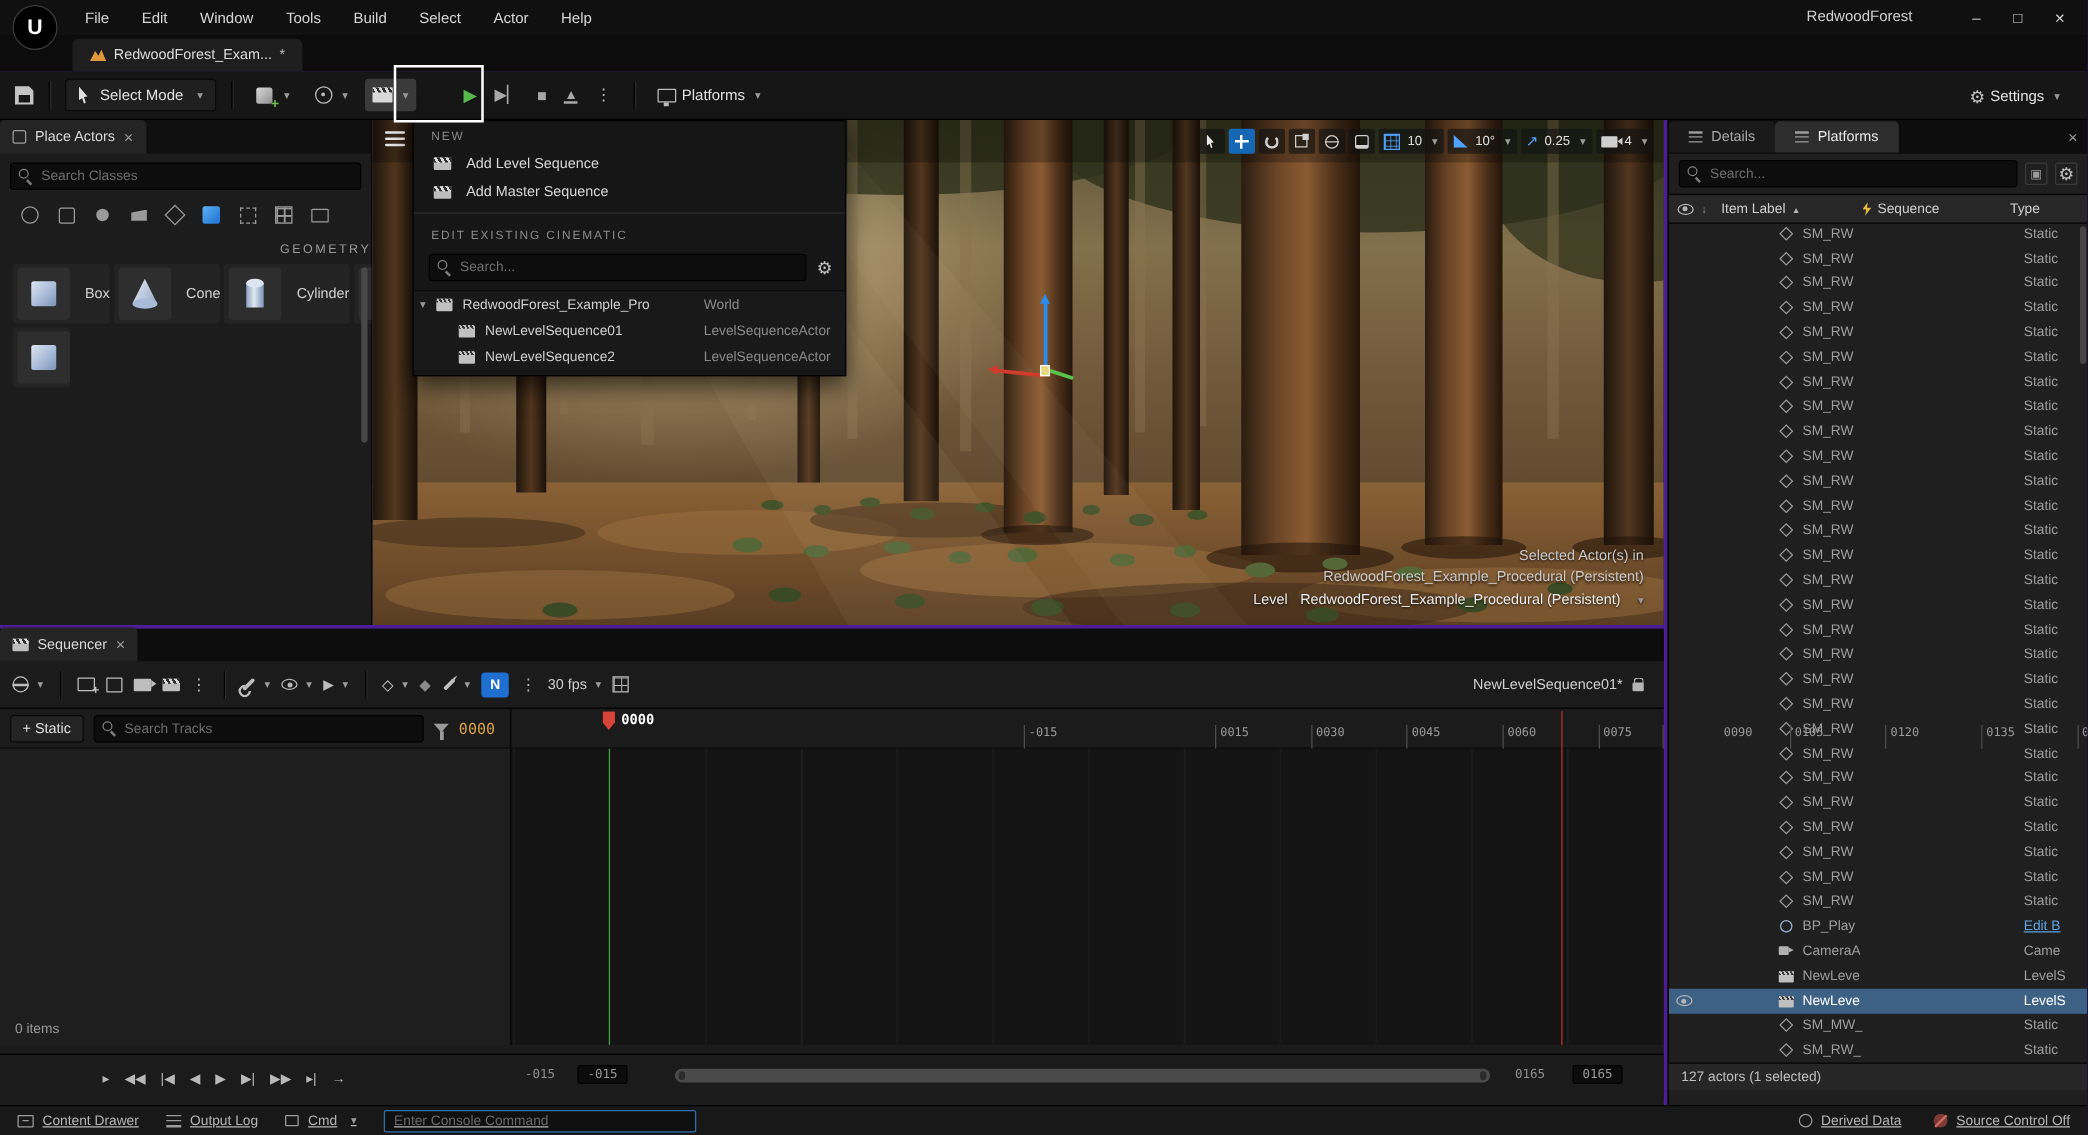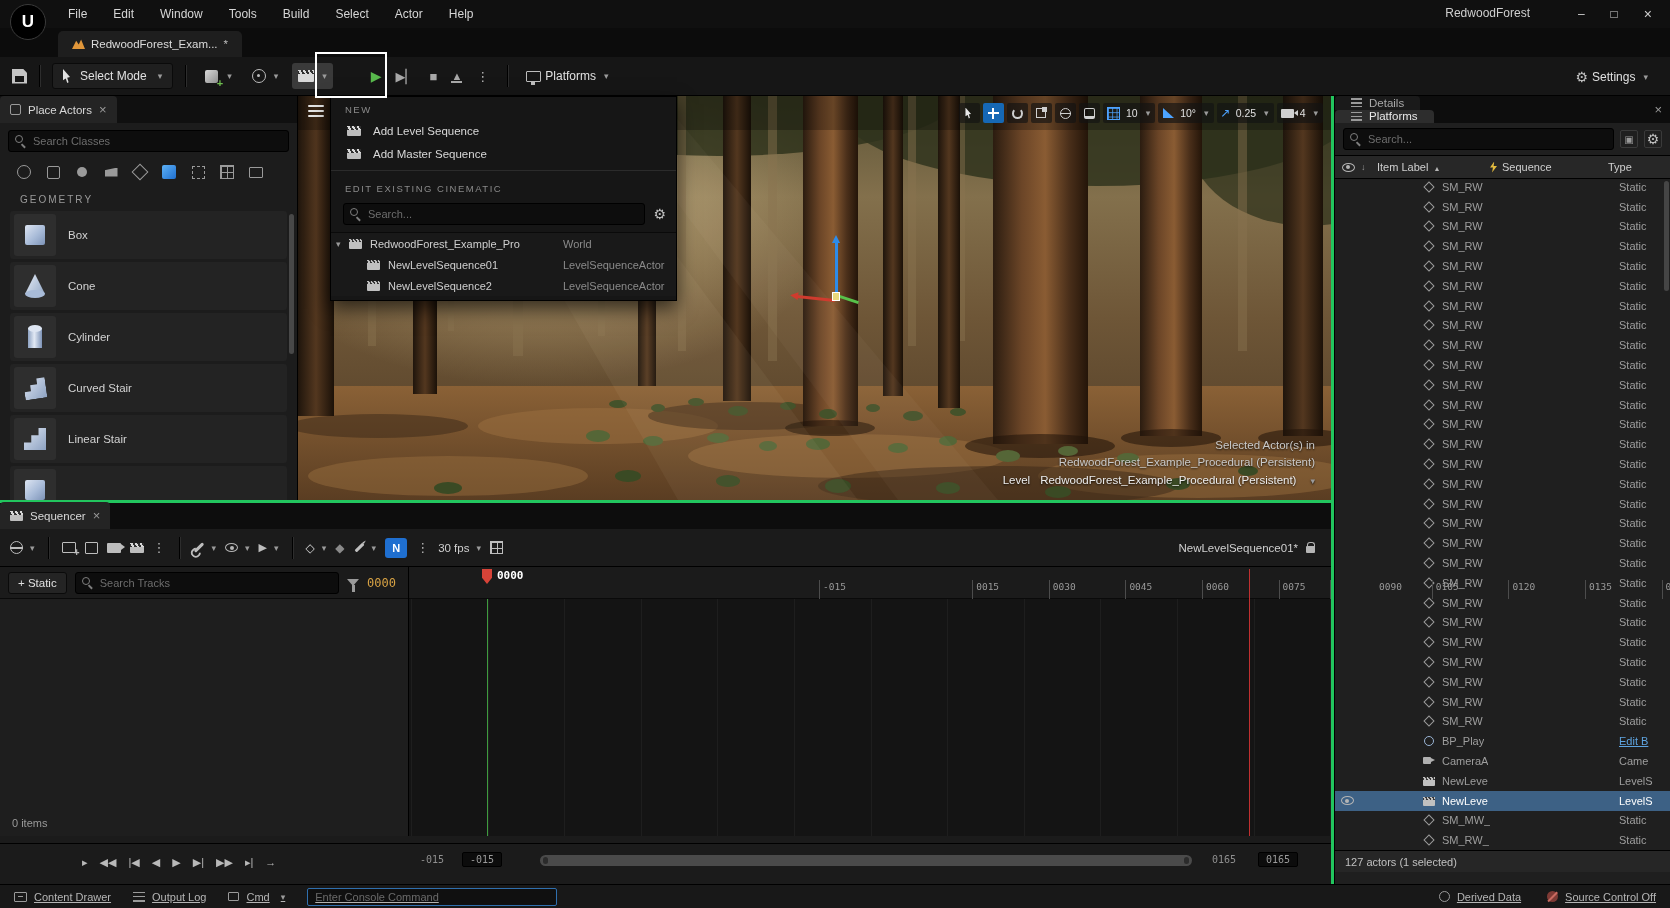--- a/index.html
+++ b/index.html
@@ -1,17 +1,17 @@
 <!DOCTYPE html>
 <html><head>
 <meta charset="utf-8">
 <style>
   html,body{margin:0;padding:0;background:#000;}
   *{box-sizing:border-box;font-family:"Liberation Sans","DejaVu Sans",sans-serif;}
-  #app{position:relative;width:1670px;height:908px;background:#22c55e;overflow:hidden;color:#c8c8c8;font-size:11px;}
+  #app{position:relative;width:1670px;height:908px;background:#4c1d95;overflow:hidden;color:#c8c8c8;font-size:11px;}
   .row{display:flex;align-items:center;}
   .mono{font-family:"DejaVu Sans Mono",monospace;}
 
   
   #menubar{position:absolute;left:0;top:0;width:1670px;height:28px;background:#101010;display:flex;align-items:center;}
   #logo{position:absolute;left:10px;top:4px;width:36px;height:36px;border-radius:50%;background:#000;border:1px solid #3a3a3a;color:#fff;display:flex;align-items:center;justify-content:center;font-weight:bold;font-size:17px;z-index:30;}
   #logo::before{content:"U";}
   .menus{display:flex;gap:26px;padding-left:68px;}
   .menu-item{color:#d6d6d6;font-size:12px;cursor:default;}
   #win-title{position:absolute;right:140px;top:6px;color:#cfcfcf;font-size:12px;}
@@ -75,22 +75,22 @@
   .cat-basic::before{width:11px;height:11px;border:1.5px solid #9a9a9a;border-radius:2px;}
   .cat-lights::before{width:10px;height:10px;background:#9a9a9a;border-radius:50%;}
   .cat-cine::before{width:13px;height:9px;background:#9a9a9a;clip-path:polygon(0 30%,100% 0,100% 100%,0 100%);}
   .cat-fx::before{width:10px;height:10px;border:1.5px solid #9a9a9a;transform:rotate(45deg);}
   .cat-shapes::before{width:14px;height:14px;background:linear-gradient(135deg,#5db1f5,#1f6fd0);border-radius:2px;}
   .cat-volumes::before{width:11px;height:11px;border:1.5px dashed #9a9a9a;}
   .cat-all::before{width:12px;height:12px;background:
       linear-gradient(#9a9a9a 1.5px,transparent 1.5px) 0 0/6px 6px,
       linear-gradient(90deg,#9a9a9a 1.5px,transparent 1.5px) 0 0/6px 6px;border:1.5px solid #9a9a9a;}
   .cat-misc::before{width:12px;height:9px;border:1.5px solid #9a9a9a;border-radius:1px;}
-  #pa-section{color:#9a9a9a;font-size:10px;letter-spacing:2px;text-align:left;padding:6px 0 4px 0;margin-left:20px;}
-  .geo-list{display:flex;flex-direction:column;gap:3px;padding:2px 10px 0 10px;}
+  #pa-section{color:#9a9a9a;font-size:10px;letter-spacing:2px;text-align:right;padding:6px 0 4px 0;}
+  .geo-list{display:flex;flex-direction:row;gap:3px;padding:2px 10px 0 10px;}
   .geo-item{height:48px;background:#232323;border-radius:3px;display:flex;align-items:center;gap:12px;padding-left:4px;flex:none;}
   .geo-plate{width:42px;height:42px;background:#2e2e2e;border-radius:3px;display:flex;align-items:center;justify-content:center;}
   .geo-icon{width:34px;height:34px;position:relative;flex:none;}
   .geo-icon::before{content:"";position:absolute;}
   .geo-icon.box::before{inset:7px;background:linear-gradient(135deg,#dde5f2,#a8bbd8 55%,#7d93b7);border-radius:2px;}
   .geo-icon.cone::before{left:7px;right:7px;top:5px;bottom:9px;background:linear-gradient(120deg,#e8eef7,#93a8c6);clip-path:polygon(50% 0,100% 100%,0 100%);}
   .geo-icon.cone::after{content:"";position:absolute;left:7px;right:7px;bottom:5px;height:8px;background:#a8bbd8;border-radius:50%;}
   .geo-icon.cylinder::before{left:10px;right:10px;top:8px;bottom:6px;background:linear-gradient(90deg,#8da2c2,#e2e9f4 45%,#7d93b7);}
   .geo-icon.cylinder::after{content:"";position:absolute;left:10px;right:10px;top:5px;height:7px;background:#dde5f2;border-radius:50%;}
   .geo-icon.curved-stair{transform:rotate(-8deg);}
@@ -149,21 +149,21 @@
   .ct-row{position:relative;height:21px;display:flex;align-items:center;gap:8px;color:#cfcfcf;font-size:11px;padding-left:36px;}
   .ct-row.root{padding-left:18px;}
   .tree-caret{position:absolute;left:5px;color:#9a9a9a;font-size:9px;}
   .tree-caret::before{content:"▾";}
   .ct-type{position:absolute;left:232px;color:#8a8a8a;}
   .ct-icon-seq{width:13px;height:10px;background:#c0c0c0;border-radius:1px;position:relative;flex:none;}
   .ct-icon-seq::before{content:"";position:absolute;left:0;right:0;top:0;height:3.5px;background:repeating-linear-gradient(60deg,#333 0 1.5px,#c0c0c0 1.5px 3px);}
 
   
   #right-panel{position:absolute;left:1334px;top:96px;width:336px;height:788px;background:#1f1f1f;border-left:1px solid #000;}
-  #rp-tabs{height:27px;background:#0d0d0d;display:flex;align-items:flex-start;position:relative;flex-direction:column;}
+  #rp-tabs{height:27px;background:#0d0d0d;display:flex;align-items:center;position:relative;}
   .rp-tab{height:25px;display:flex;align-items:center;gap:7px;padding:0 16px;font-size:11.5px;border-radius:4px 4px 0 0;}
   .rp-tab.inactive{background:#1a1a1a;color:#a8a8a8;}
   .rp-tab.active{background:#2d2d2d;color:#e8e8e8;}
   .panel-tab-icon{width:11px;height:9px;display:flex;flex-direction:column;justify-content:space-between;}
   .panel-tab-icon i{height:1.5px;background:#9a9a9a;}
   #rp-close{position:absolute;right:8px;top:6px;}
   #rp-search-row{display:flex;align-items:center;gap:6px;padding:5px 8px;}
   #rp-search-row .search-box{flex:1;}
   .small-iconbox{width:18px;height:18px;border:1px solid #3a3a3a;border-radius:2px;display:flex;align-items:center;justify-content:center;color:#9a9a9a;font-size:10px;}
   #rp-header{height:24px;background:#272727;border-top:1px solid #000;border-bottom:1px solid #000;display:flex;align-items:center;font-size:11px;color:#cfcfcf;}

